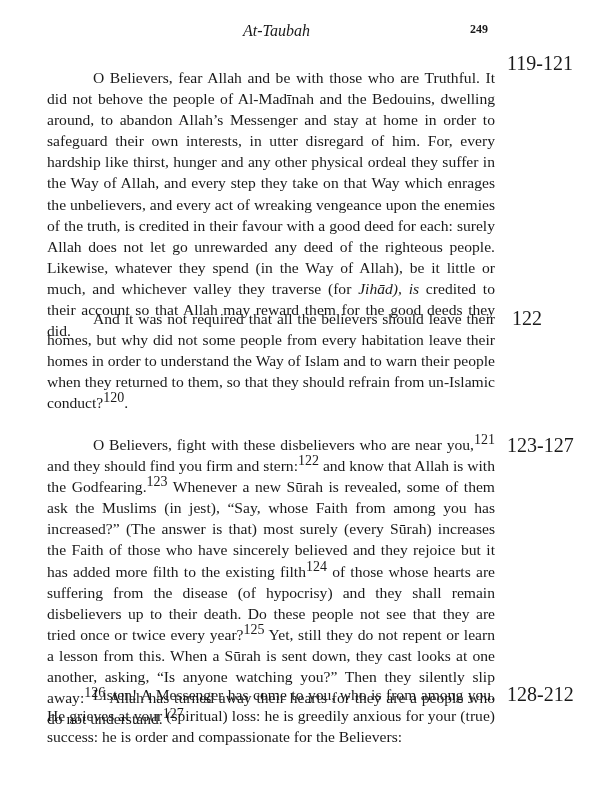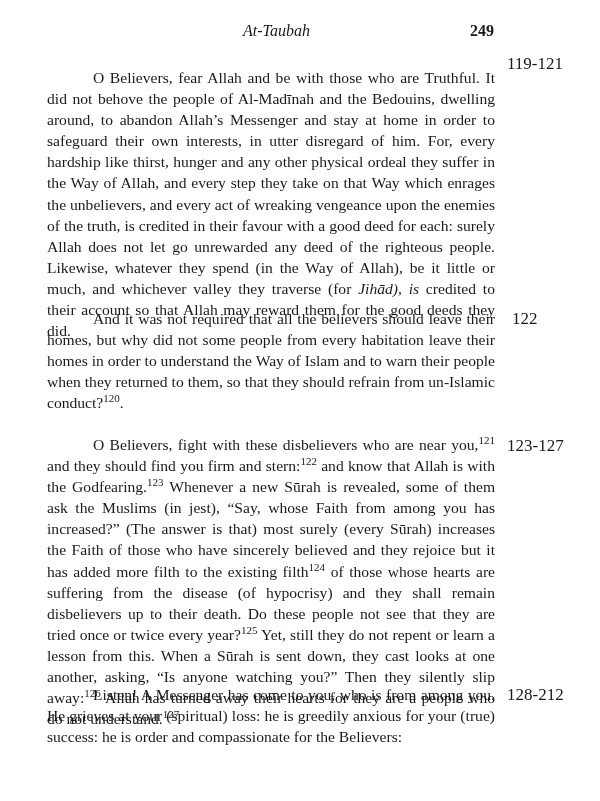--- a/index.html
+++ b/index.html
@@ -27,41 +27,41 @@
       left: 243px;
       top: 0;
       font-style: italic;
       font-size: 16px;
     }
     .page-number {
       position: absolute;
       left: 470px;
       top: 0;
       font-weight: bold;
-      font-size: 16px;
+      font-size: 12px;
     }
     .para {
       position: absolute;
       left: 47px;
       width: 448px;
       font-size: 15.6px;
       line-height: 21.1px;
       text-align: justify;
       text-indent: 46px;
       margin: 0;
     }
     .para sup {
-      font-size: 11px;
+      font-size: 14px;
       line-height: 0;
       vertical-align: 6px;
     }
     .verse-ref {
       position: absolute;
       left: 507px;
-      font-size: 17px;
+      font-size: 20px;
       line-height: 21.1px;
       white-space: nowrap;
     }
     .p1 { top: 67px; }
     .p2 { top: 308px; }
     .p3 { top: 434px; }
     .p4 { top: 684px; }
     .v1 { top: 53px; }
     .v2 { top: 308px; left: 512px; }
     .v3 { top: 411px; margin-top: 24px; }

